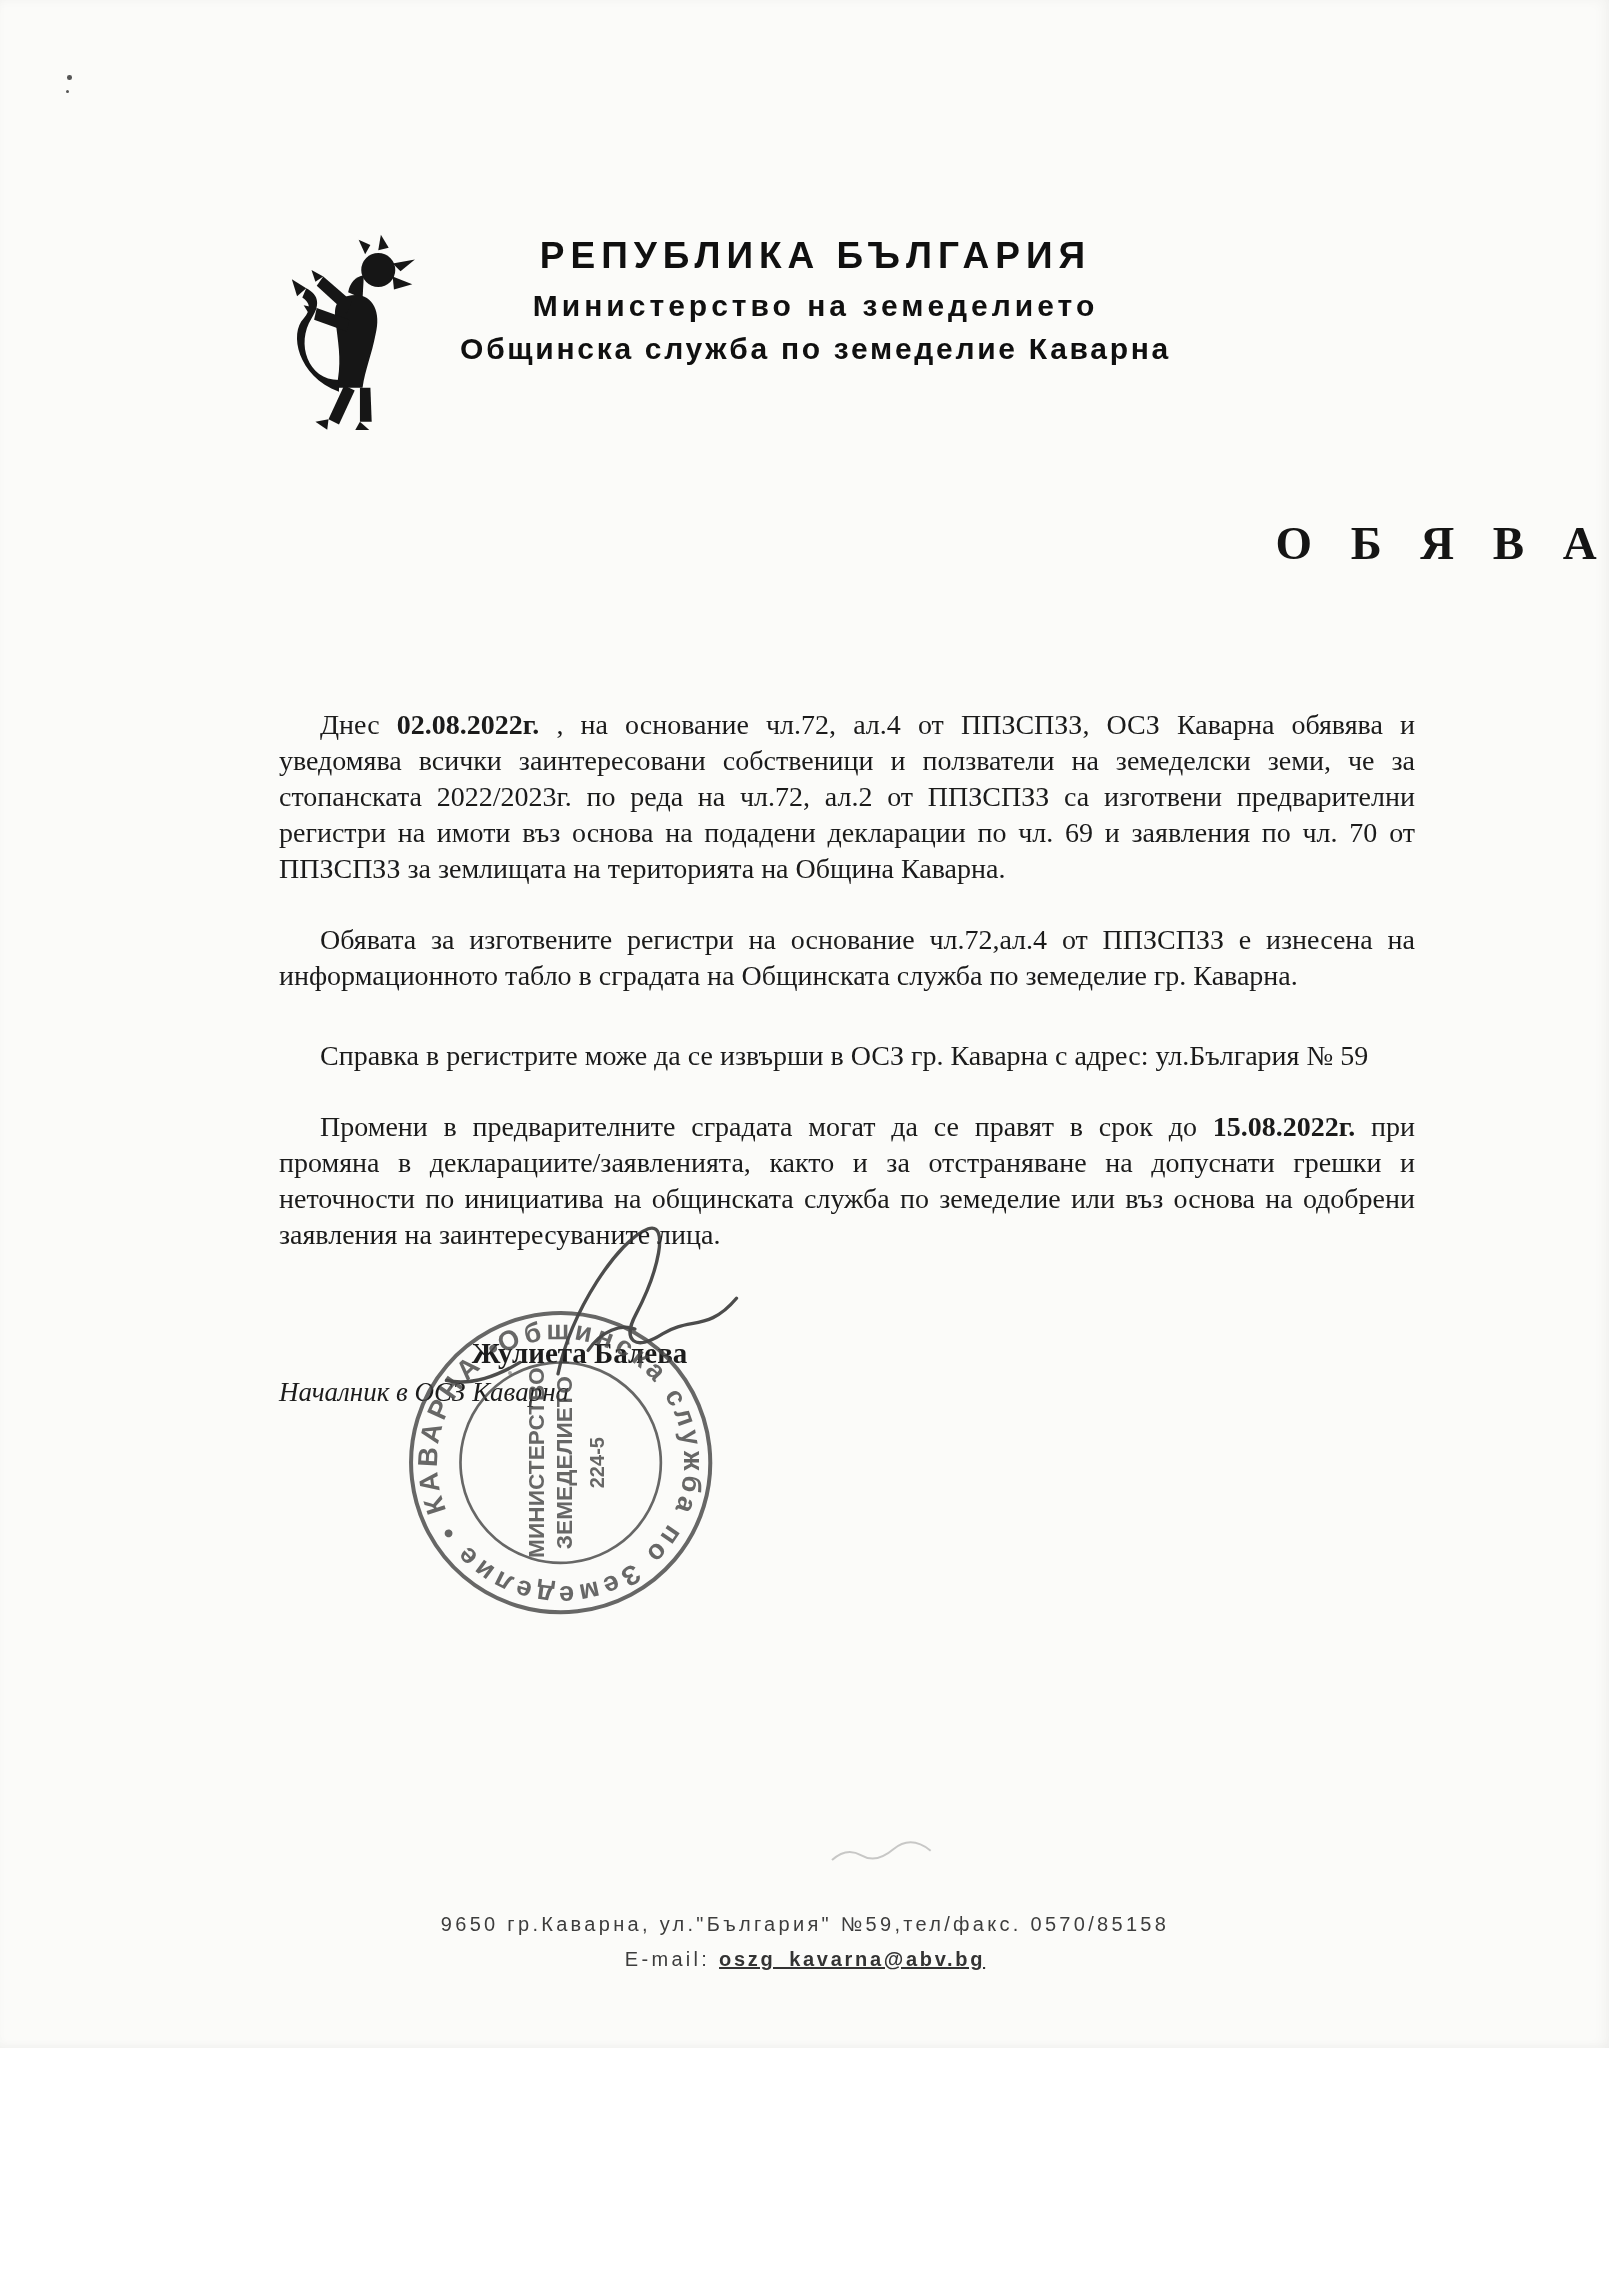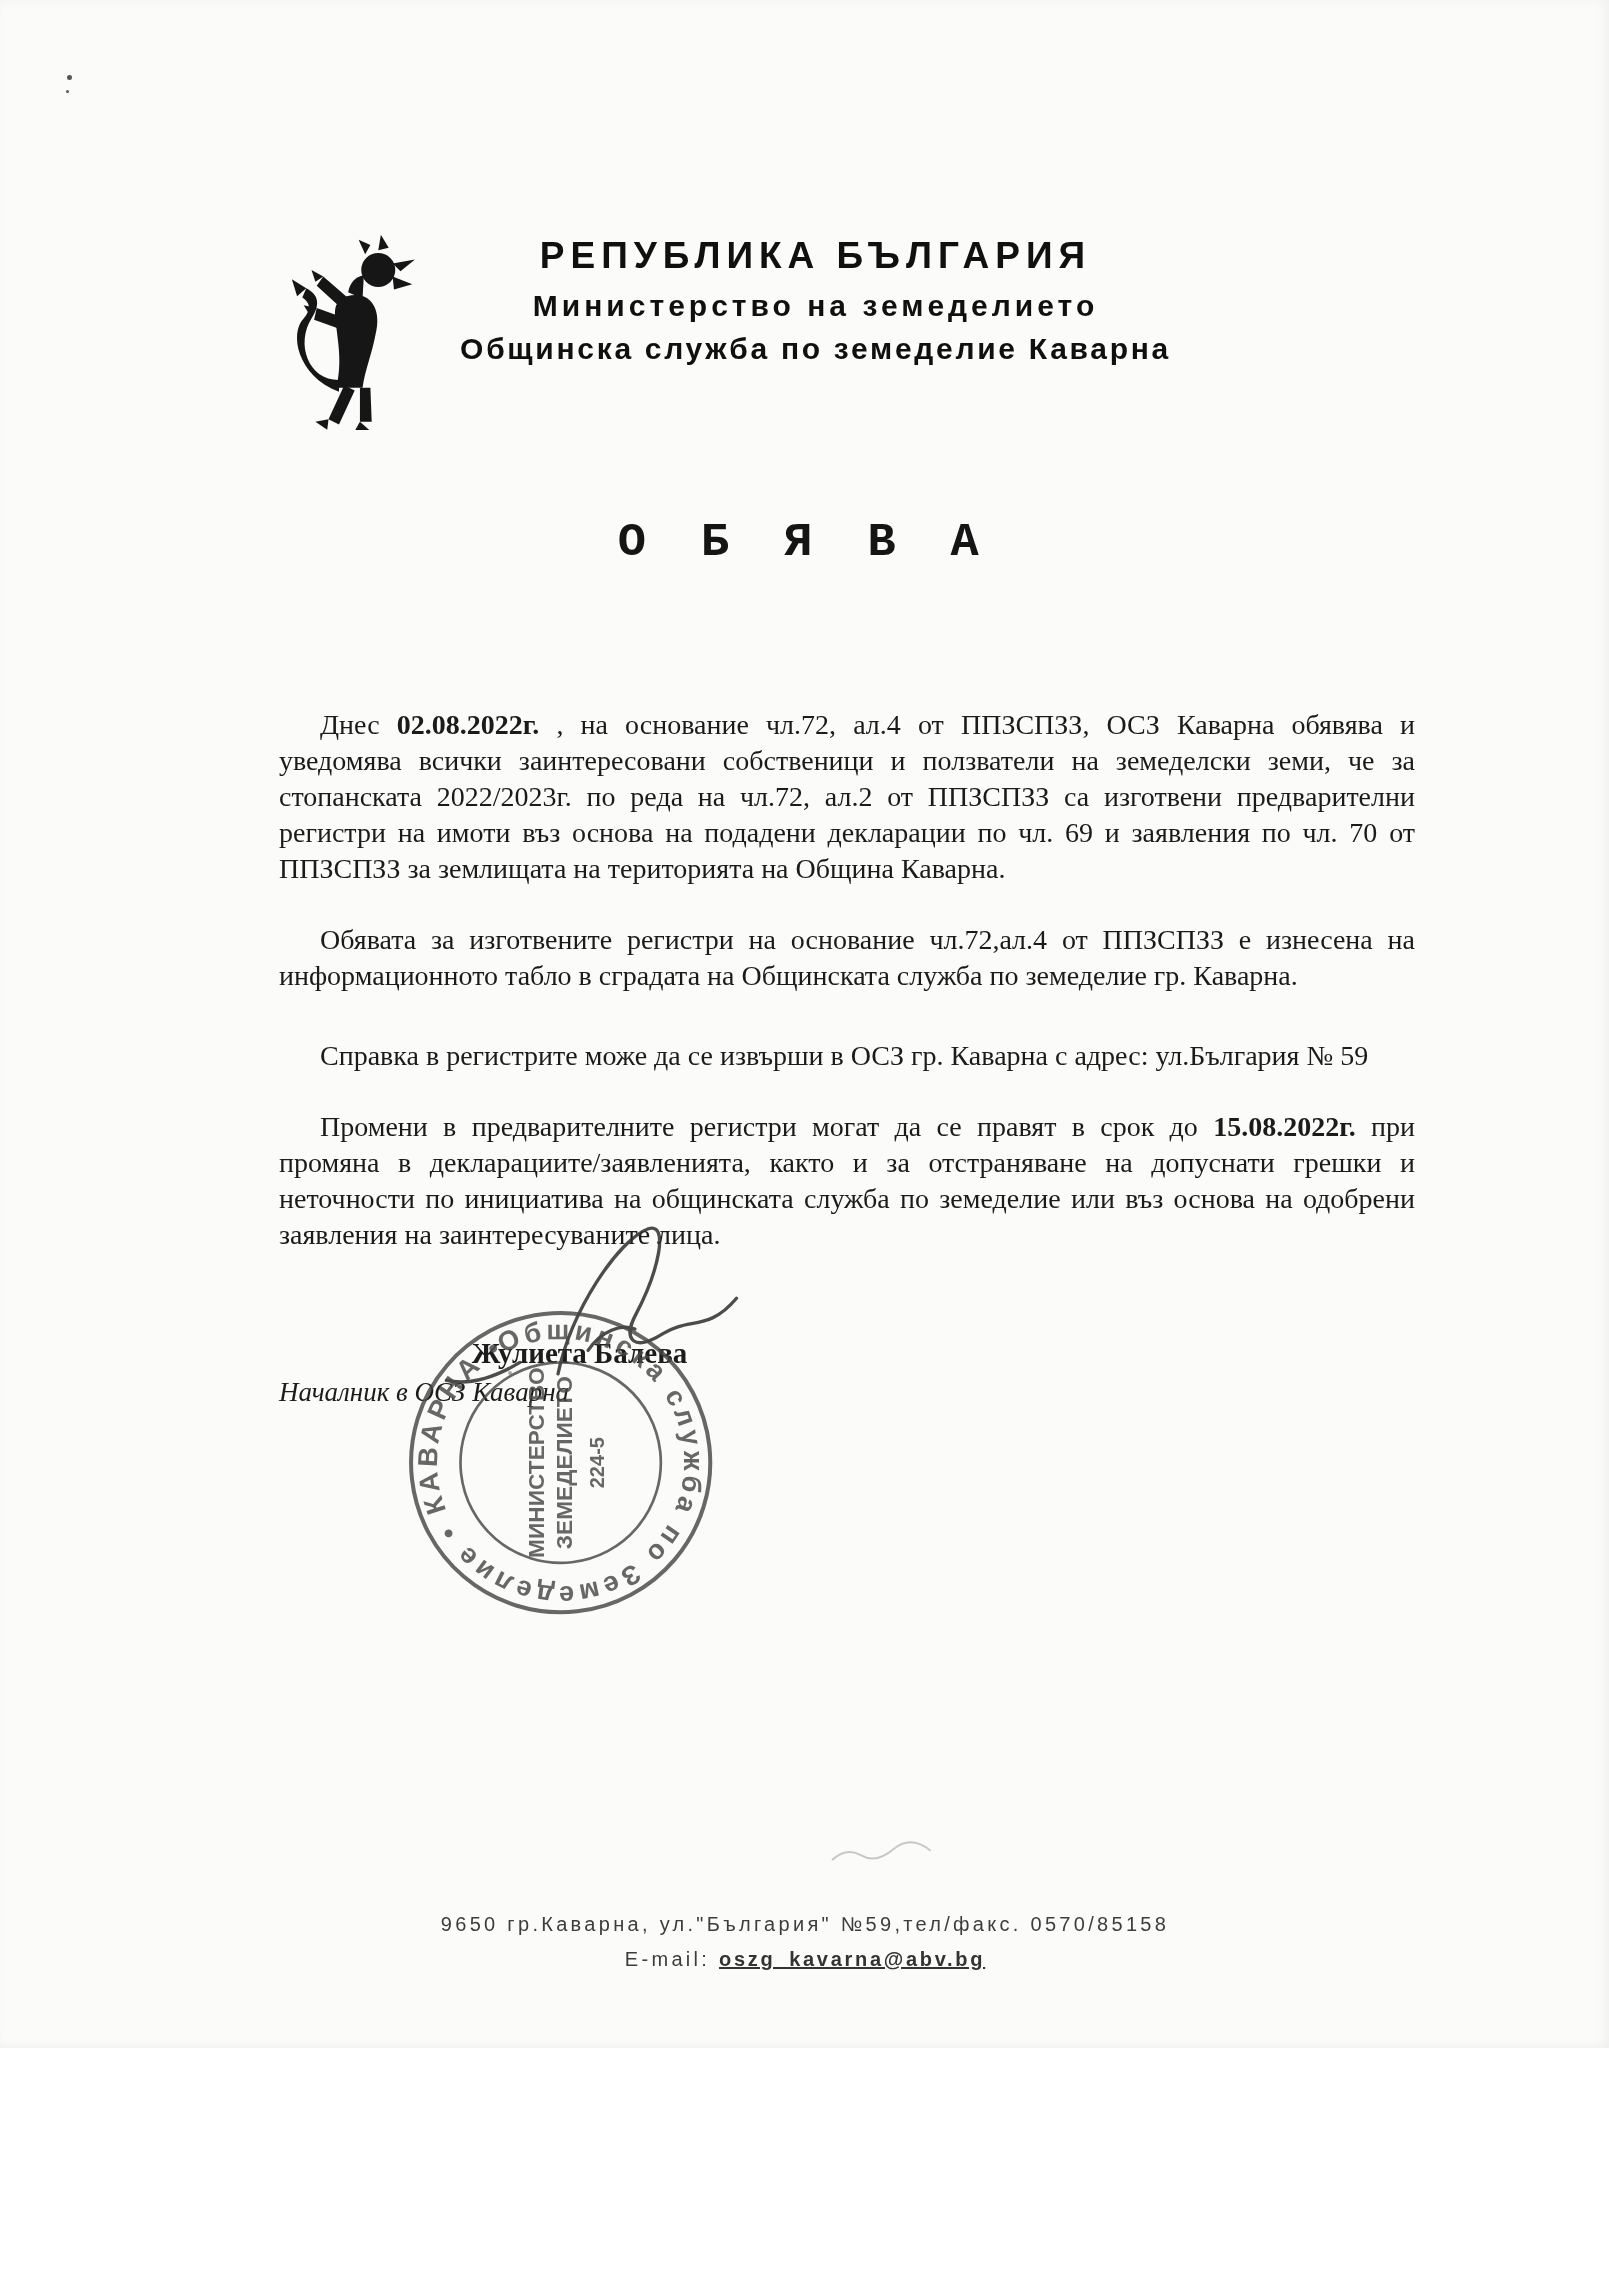--- a/index.html
+++ b/index.html
@@ -24,22 +24,22 @@
     font-weight:bold; color:#101010;
   }
   .h-line1 { font-size:37px; letter-spacing:6px;  margin:0 0 12px 0; }
   .h-line2 { font-size:30px; letter-spacing:4px;  margin:0 0 9.4px 0; }
   .h-line3 { font-size:31px; letter-spacing:2.7px;  margin:0 0 8px 0; }
   .h-line4 { font-size:30px; letter-spacing:2.7px;  margin:0; }
 
   
   .doc-title {
     position:absolute; left:0; top:516px; width:100%;
-    text-align:center;
-    font-family:Liberation Mono, monospace;
+    text-align:right;
+    font-family:Liberation Serif, serif;
     font-weight:bold; font-size:47px; letter-spacing:13.4px;
     color:#151515;
   }
 
   
   .body-block {
     position:absolute; left:279px; top:707px; width:1136px;
     font-size:28px; line-height:36px; text-align:justify;
     color:#1b1b1b;
   }
@@ -108,21 +108,21 @@
     <div class="h-line2">Министерство на земеделието</div>
     <div class="h-line4">Общинска служба по земеделие Каварна</div>
   </div>
 
   <div class="doc-title">О Б Я В А</div>
 
   <div class="body-block">
     <p><span>Днес </span><b>02.08.2022г.</b><span> , на основание чл.72, ал.4 от ППЗСПЗЗ, ОСЗ Каварна обявява и уведомява всички заинтересовани собственици и ползватели на земеделски земи, че за стопанската 2022/2023г. по реда на чл.72, ал.2 от ППЗСПЗЗ са изготвени предварителни регистри на имоти въз основа на подадени декларации по чл. 69 и заявления по чл. 70 от ППЗСПЗЗ за землищата на територията на Община Каварна.</span></p>
     <p>Обявата за изготвените регистри на основание чл.72,ал.4 от ППЗСПЗЗ е изнесена на информационното табло в сградата на Общинската служба по земеделие гр. Каварна.</p>
     <p class="single">Справка в регистрите може да се извърши в ОСЗ  гр. Каварна с адрес: ул.България № 59</p>
-    <p><span>Промени в предварителните регистри могат да се правят в срок до </span><b>15.08.2022г.</b><span> при промяна в декларациите/заявленията, както и за отстраняване на допуснати грешки и неточности по инициатива на общинската служба по земеделие или въз основа на одобрени заявления на заинтересуваните лица.</span></p>
+    <p><span>Промени в предварителните сградата могат да се правят в срок до </span><b>15.08.2022г.</b><span> при промяна в декларациите/заявленията, както и за отстраняване на допуснати грешки и неточности по инициатива на общинската служба по земеделие или въз основа на одобрени заявления на заинтересуваните лица.</span></p>
   </div>
 
   <div class="signature">
     <p class="sig-name">Жулиета Балева</p>
     <p class="sig-role">Началник в ОСЗ Каварна</p>
   </div>
 
   <svg class="sig-svg" viewBox="0 0 570 350" aria-hidden="true">
     <g fill="none" stroke="#2e2e2e" stroke-width="5" stroke-linecap="round" opacity="0.85">
       <path d="M38,255 C70,262 108,252 148,228"></path>

